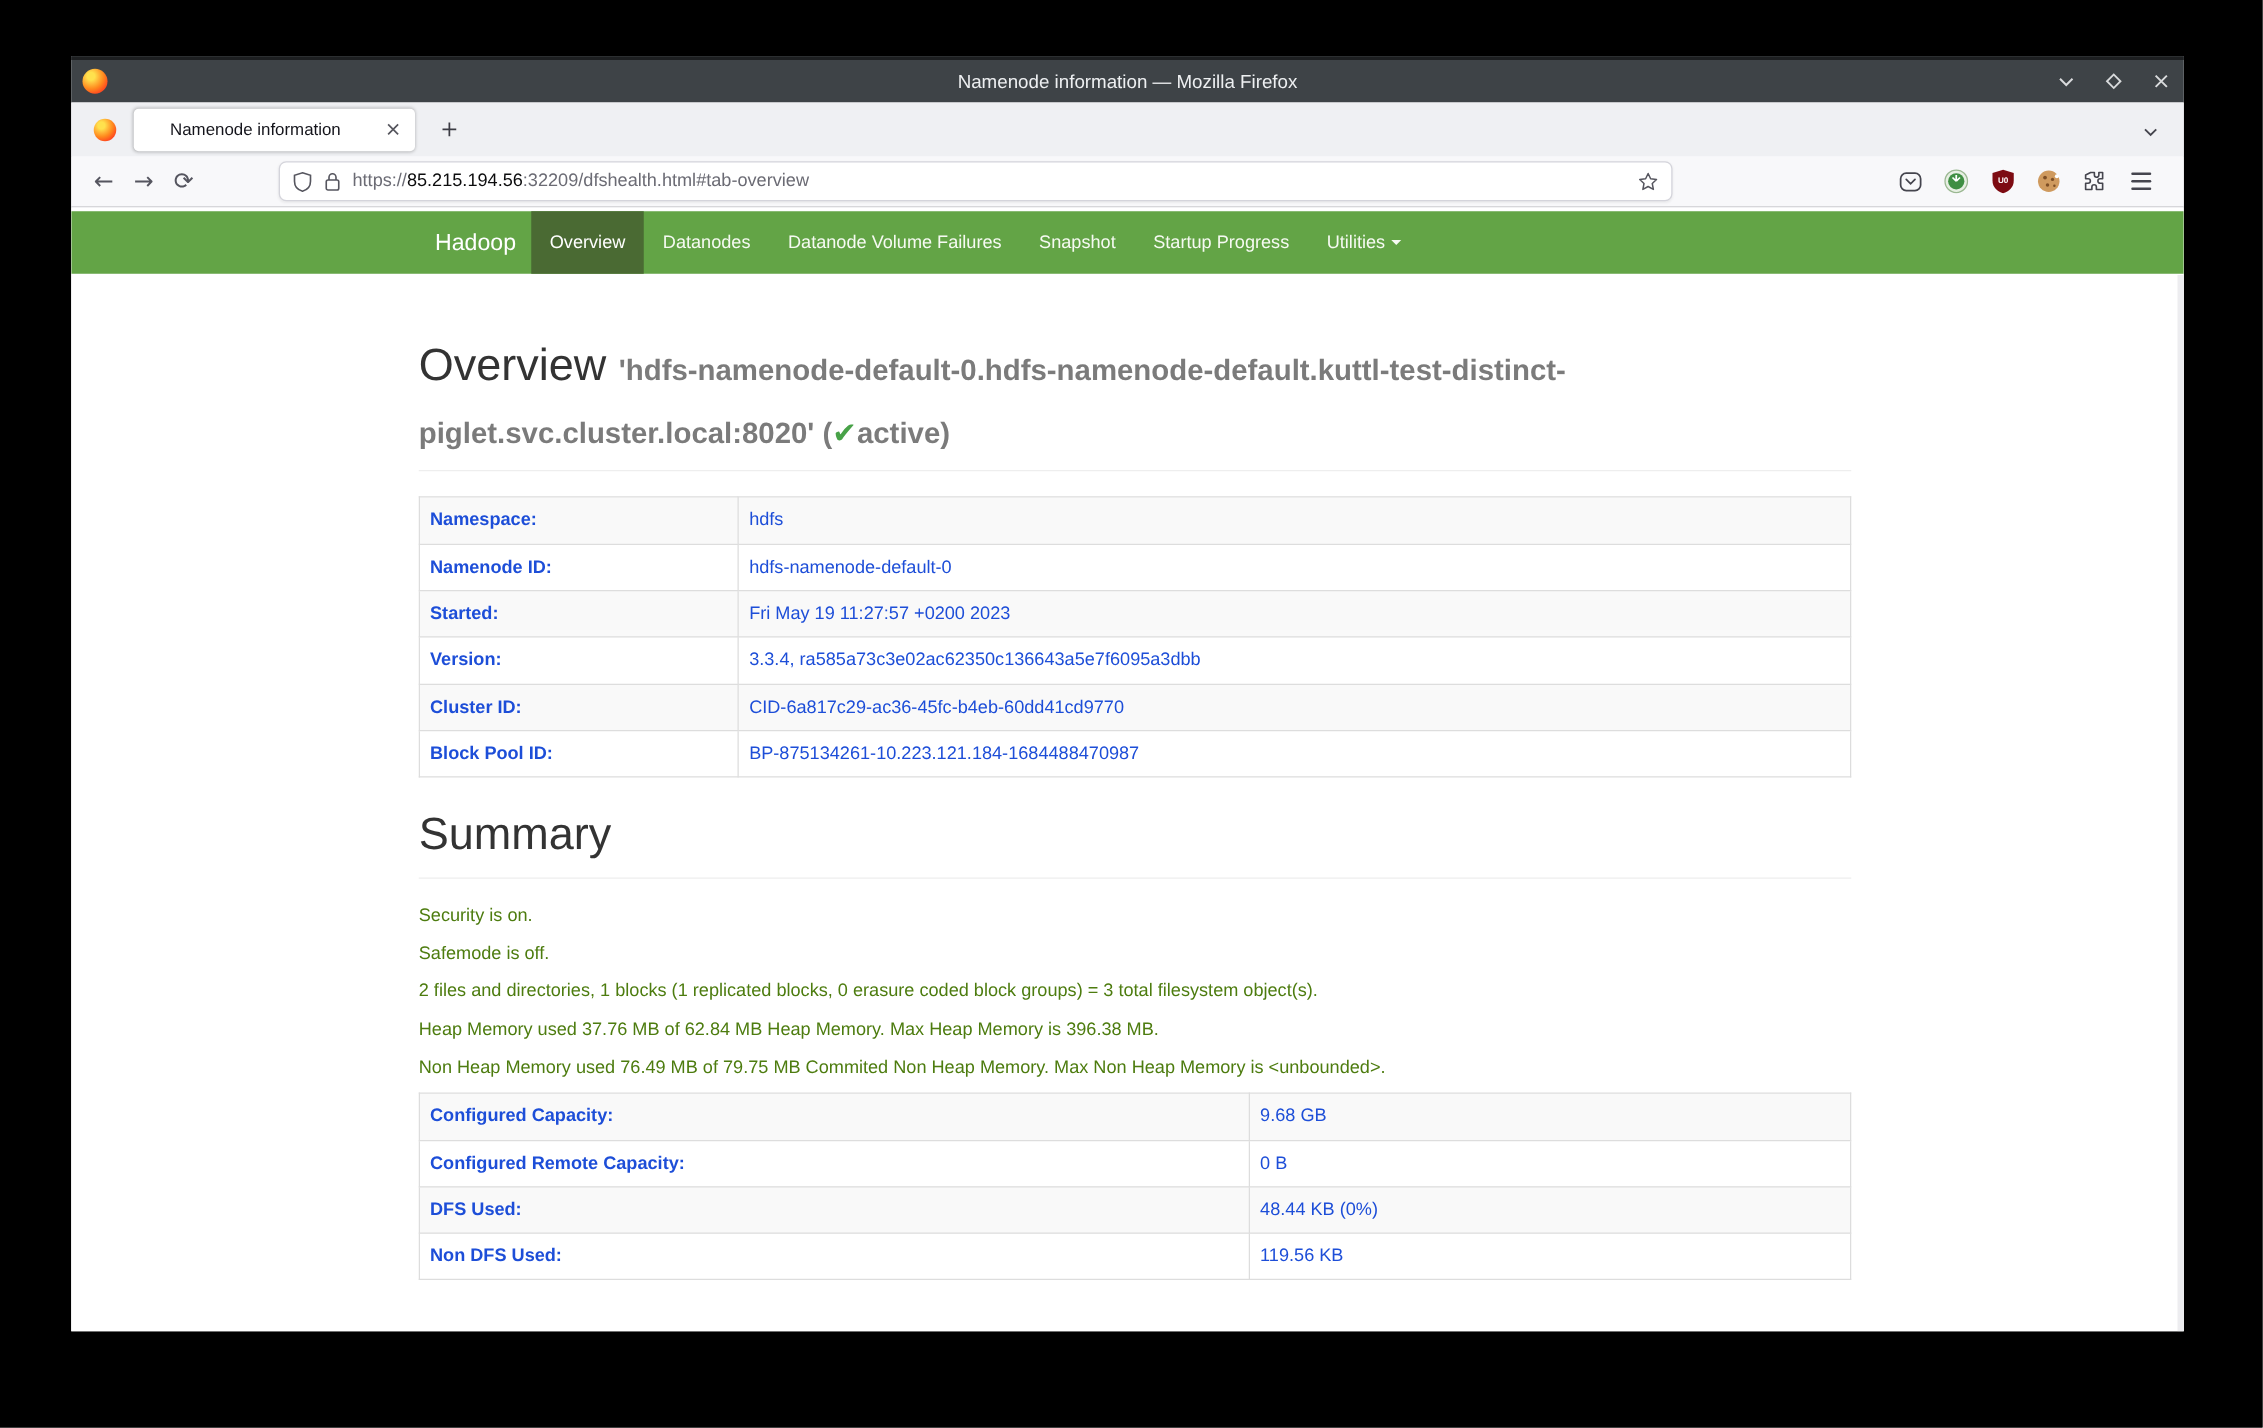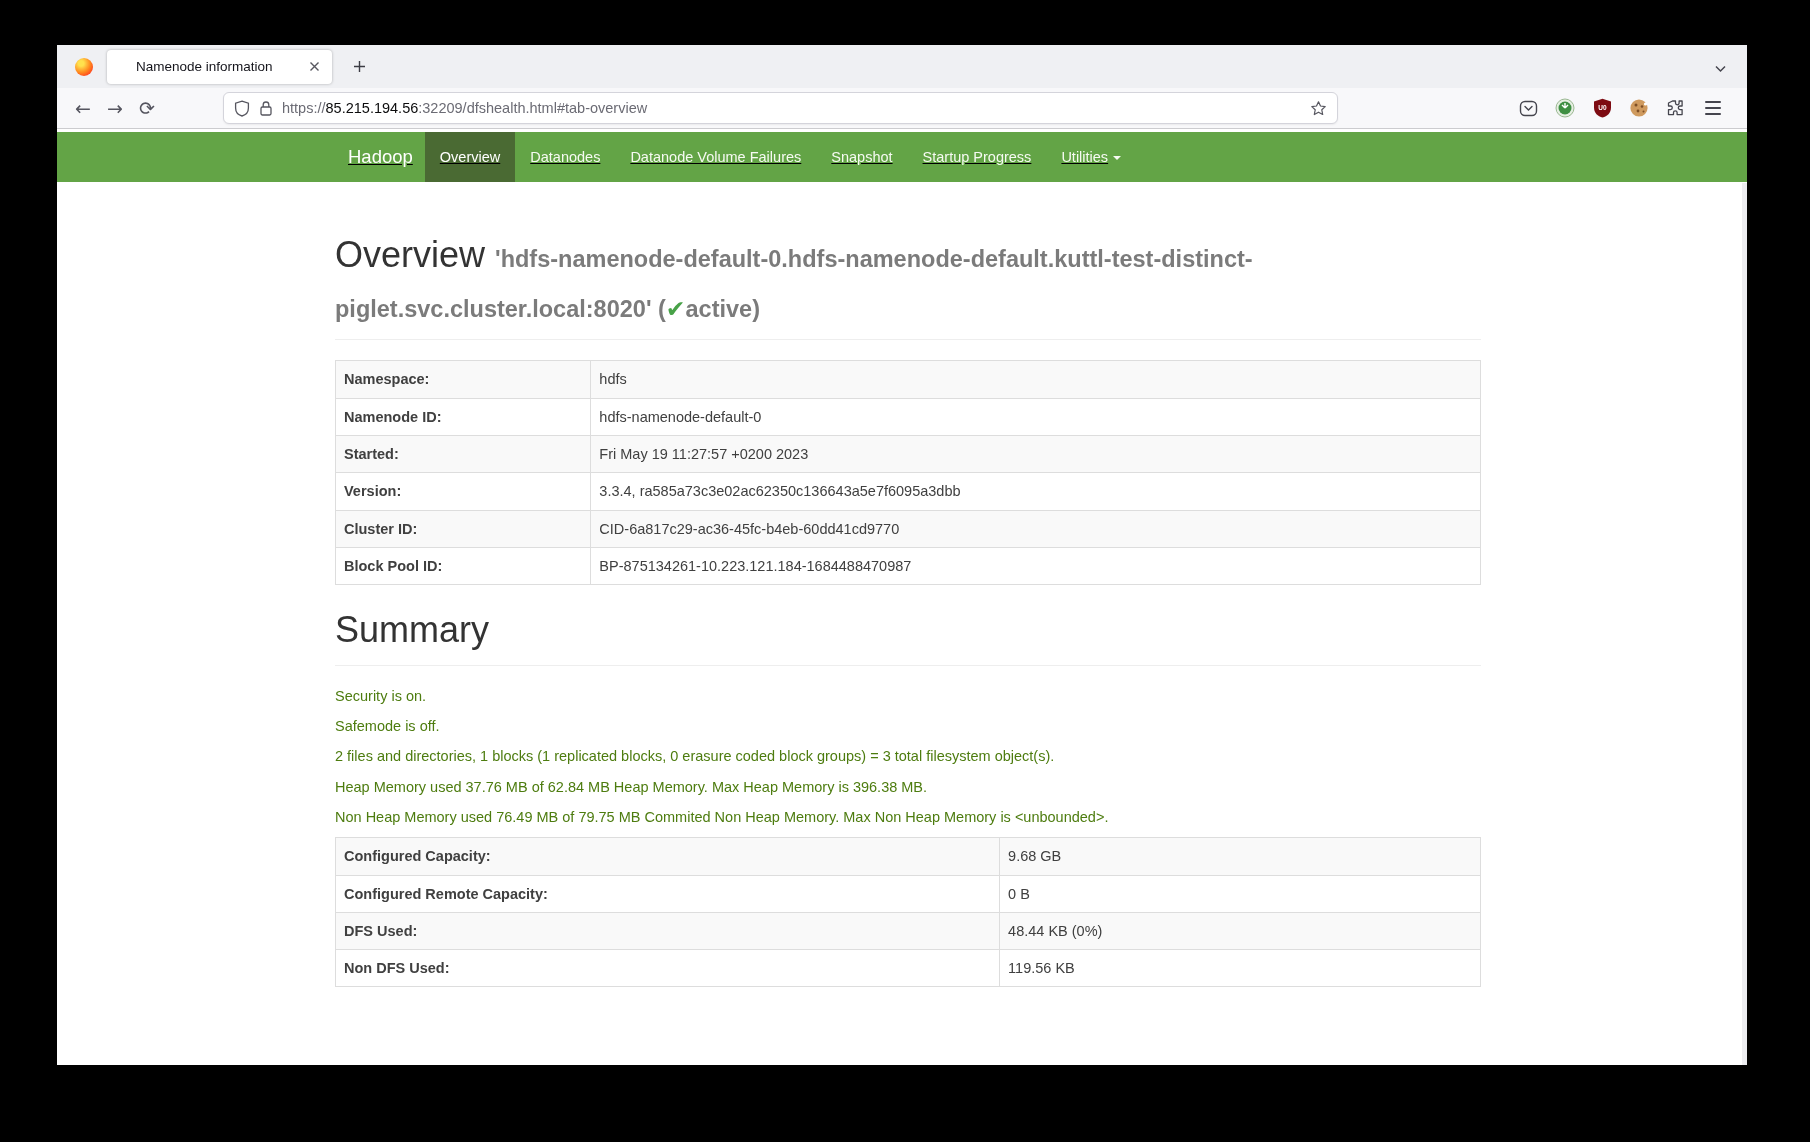--- a/index.html
+++ b/index.html
@@ -42,53 +42,74 @@
   .url-text .host { color:#0c0c0d; }
   .toolbar-right { margin-left:auto; display:flex; align-items:center; gap:17px; padding-right:14px; }
   .tool-icon { width:20px; height:20px; display:flex; align-items:center; justify-content:center; }
   .hamburger { display:flex; flex-direction:column; gap:4px; }
   .hamburger span { display:block; width:16px; height:2px; background:#45454e; border-radius:1px; }
 
   
   .viewport { flex:1 1 auto; background:#fff; position:relative; overflow:hidden; padding-top:3px; }
 
   .hnav { height:50px; background:#63a446; display:flex; }
-  .hnav-inner { margin-left:278px; display:flex; align-items:flex-end;text-decoration:underline; }
+  .hnav-inner { margin-left:278px; display:flex; align-items:flex-end; }
   .hnav-brand { color:#fff; font-size:18.5px; line-height:50px; padding:0 12px 0 13px; }
   .hnav-item { color:#f6faf2; font-size:14.5px; line-height:50px; padding:0 15px; white-space:nowrap; }
   .hnav-item.active { background:#4a6a33; color:#fff; }
   .caret { display:inline-block; margin-left:5px; vertical-align:middle; width:0; height:0;
            border-left:4px solid transparent; border-right:4px solid transparent; border-top:4px solid #f6faf2; }
 
   .container { width:1146px; margin-left:278px; }
   .container h1 { font-size:36px; font-weight:400; color:#333; margin:48px 0 10px; line-height:1.38; }
   .container h1.summary { margin-top:16px; }
   .container h1 small { font-size:23.5px; color:#7b7b7b; font-weight:700; }
   .check-icon { color:#48a248; font-family:"DejaVu Sans",sans-serif; }
   hr { border:none; border-top:1px solid #eee; margin:10px 0 20px; }
 
   table.htable { width:100%; border-collapse:collapse; font-size:14.5px; margin-bottom:20px; }
-  table.htable td { border:1px solid #ddd; padding:8px 8px; color:#404040; line-height:1.4; }
+  table.htable td { border:1px solid #ddd; padding:8px 8px; color:#1d4ed8; line-height:1.4; }
   table.htable tr:nth-child(odd) td { background:#f9f9f9; }
   table.htable td.lbl { font-weight:bold; }
   table.info td.lbl { width:22.3%; }
   table.cap td.lbl { width:58%; }
 
   .summary-lines p { font-size:14.5px; color:#4d7c0f; line-height:1.4; margin:0 0 10px; }
   .cap-wrap { margin-top:10px; }
 
   .scroll-strip { position:absolute; right:0; top:54px; bottom:0; width:5px; background:#ededf0; }
 
   svg { display:block; }
 </style>
 </head>
 <body>
 
 <div class="window">
 
+  <div class="titlebar">
+    <span class="fx-logo"><span class="fx-logo-ball"></span></span>
+    <div class="titlebar-text">Namenode information — Mozilla Firefox</div>
+    <div class="win-controls">
+      <div class="win-btn">
+        <svg width="14" height="14" viewBox="0 0 14 14">
+            <polyline points="2,5 7,10 12,5" fill="none" stroke="#d8dadc" stroke-width="1.6"></polyline>
+          </svg>
+      </div>
+      <div class="win-btn">
+        <svg width="14" height="14" viewBox="0 0 14 14">
+            <rect x="3.2" y="3.2" width="7.6" height="7.6" fill="none" stroke="#d8dadc" stroke-width="1.5" transform="rotate(45 7 7)"></rect>
+          </svg>
+      </div>
+      <div class="win-btn">
+        <svg width="14" height="14" viewBox="0 0 14 14">
+            <path d="M2.5 2.5 L11.5 11.5 M11.5 2.5 L2.5 11.5" stroke="#d8dadc" stroke-width="1.6"></path>
+          </svg>
+      </div>
+    </div>
+  </div>
 
   <div class="tabstrip">
     <div class="ffview">
         <span class="fx-logo-ball small"></span>
       </div>
     <div class="tab">
       <span class="tab-label">Namenode information</span>
       <span class="tab-close">
         <svg width="11" height="11" viewBox="0 0 11 11">
             <path d="M1.5 1.5 L9.5 9.5 M9.5 1.5 L1.5 9.5" stroke="#57575f" stroke-width="1.4"></path>

